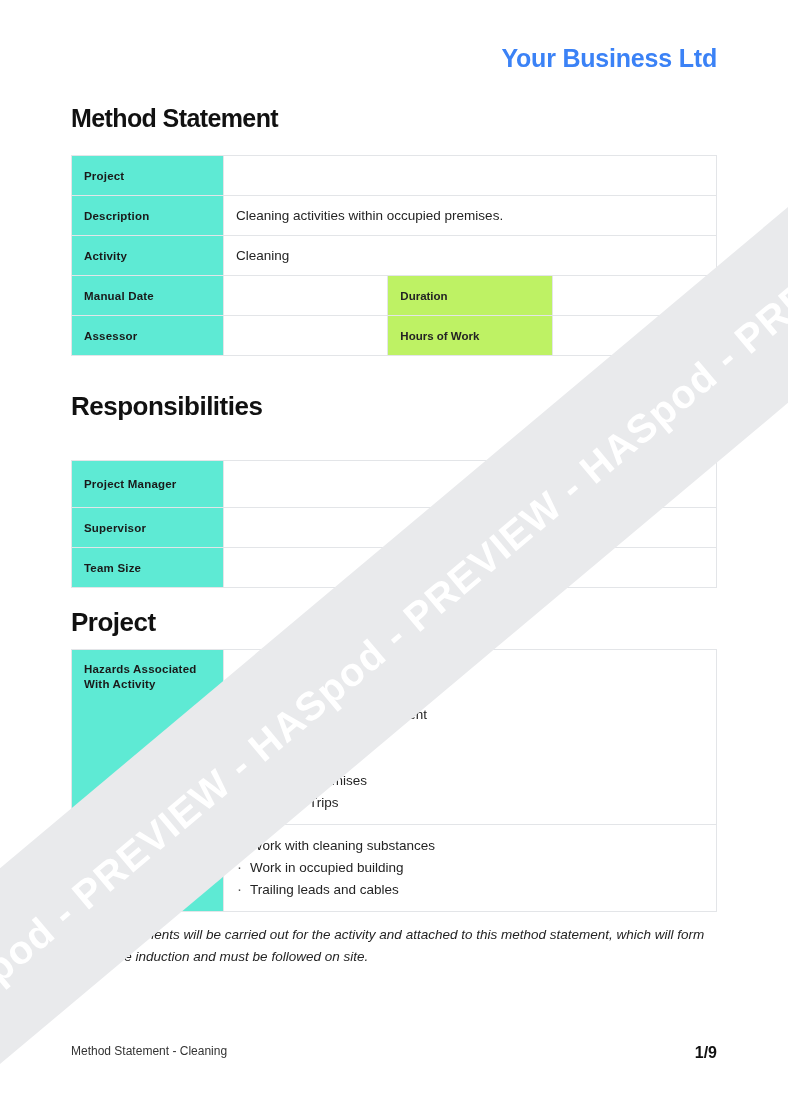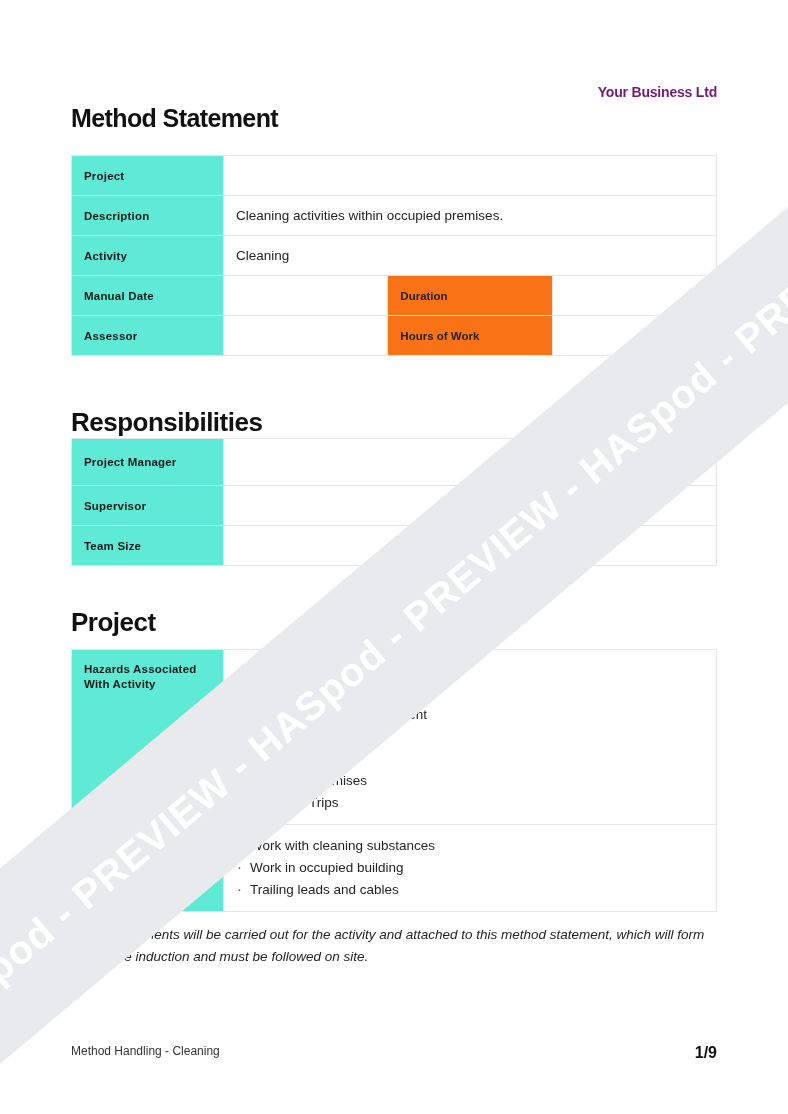--- a/index.html
+++ b/index.html
@@ -49,25 +49,24 @@
   .content {
     position: relative;
     z-index: 1;
     padding: 0;
   }
 
   .biz-name {
     position: absolute;
     top: 44px;
     right: 71px;
-    font-size: 14px;
+    font-size: 25px;
     font-weight: bold;
     letter-spacing: -0.2px;
-    color: #701a75;
-    margin-top: 40px;
+    color: #3b82f6;
   }
 
   .doc-title {
     position: absolute;
     top: 104px;
     left: 71px;
     font-size: 25px;
     font-weight: bold;
     letter-spacing: -0.6px;
     color: #111111;
@@ -76,32 +75,32 @@
 
   .section-title {
     position: absolute;
     left: 71px;
     font-size: 26px;
     font-weight: bold;
     letter-spacing: -0.5px;
     color: #111111;
     margin: 0;
   }
-  .section-title.resp { top: 407px; }
+  .section-title.resp { top: 391px; }
   .section-title.haz  { top: 607px; }
 
   table.doc-table {
     position: absolute;
     left: 71px;
     width: 646px;
     border-collapse: collapse;
     table-layout: fixed;
   }
   table.main-table { top: 155px; }
-  table.resp-table { top: 438px; }
+  table.resp-table { top: 460px; }
   table.haz-table  { top: 649px; }
 
   .doc-table td {
     border: 1px solid #e3e5e8;
     padding: 0 12px;
     font-size: 13px;
     vertical-align: middle;
     color: #242424;
   }
   .doc-table td.lbl {
@@ -113,21 +112,21 @@
     width: 127px;
   }
   .doc-table td.val {
     background: #ffffff;
     font-size: 13.5px;
   }
   .main-table tr { height: 40px; }
   .resp-table tr { height: 40px; }
   .resp-table tr.tall { height: 47px; }
   .main-table td.lbl-inner {
-    background: #f97316;
+    background: #bef264;
     font-weight: bold;
     font-size: 11.5px;
     width: 124px;
   }
 
   .haz-table td.lbl {
     vertical-align: top;
     padding-top: 12px;
     line-height: 15px;
   }
@@ -269,21 +268,21 @@
               <li>Work in occupied building</li>
               <li>Trailing leads and cables</li>
             </ul>
           </td>
         </tr>
       </tbody>
     </table>
 
     <p class="note">Risk assessments will be carried out for the activity and attached to this method statement, which will form part of the induction and must be followed on site.</p>
 
-    <div class="footer-left">Method Handling - Cleaning</div>
+    <div class="footer-left">Method Statement - Cleaning</div>
     <div class="footer-right">1/9</div>
 
   </div>
 
   <div class="watermark">
     <span class="watermark-text">HASpod - PREVIEW - HASpod - PREVIEW - HASpod - PREVIEW - HASpod - PREVIEW - HASpod - PREVIEW - HASpod - PREVIEW -</span>
   </div>
 
 </div>
 

